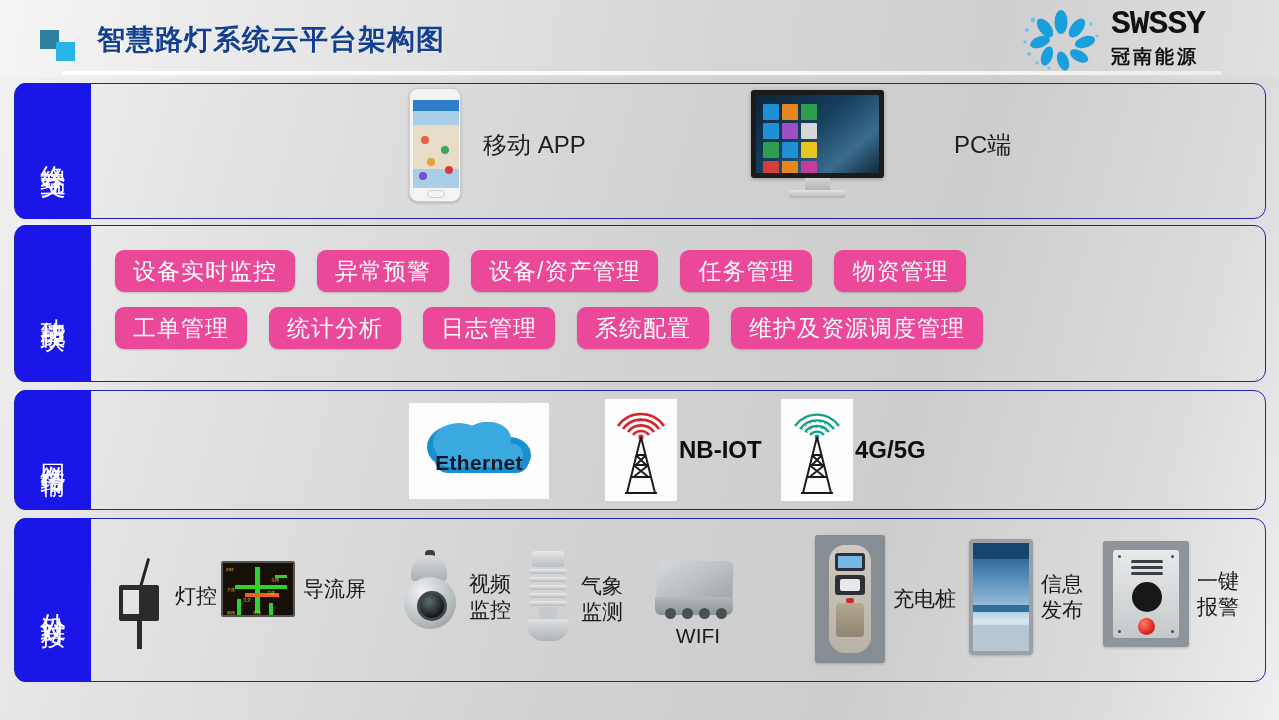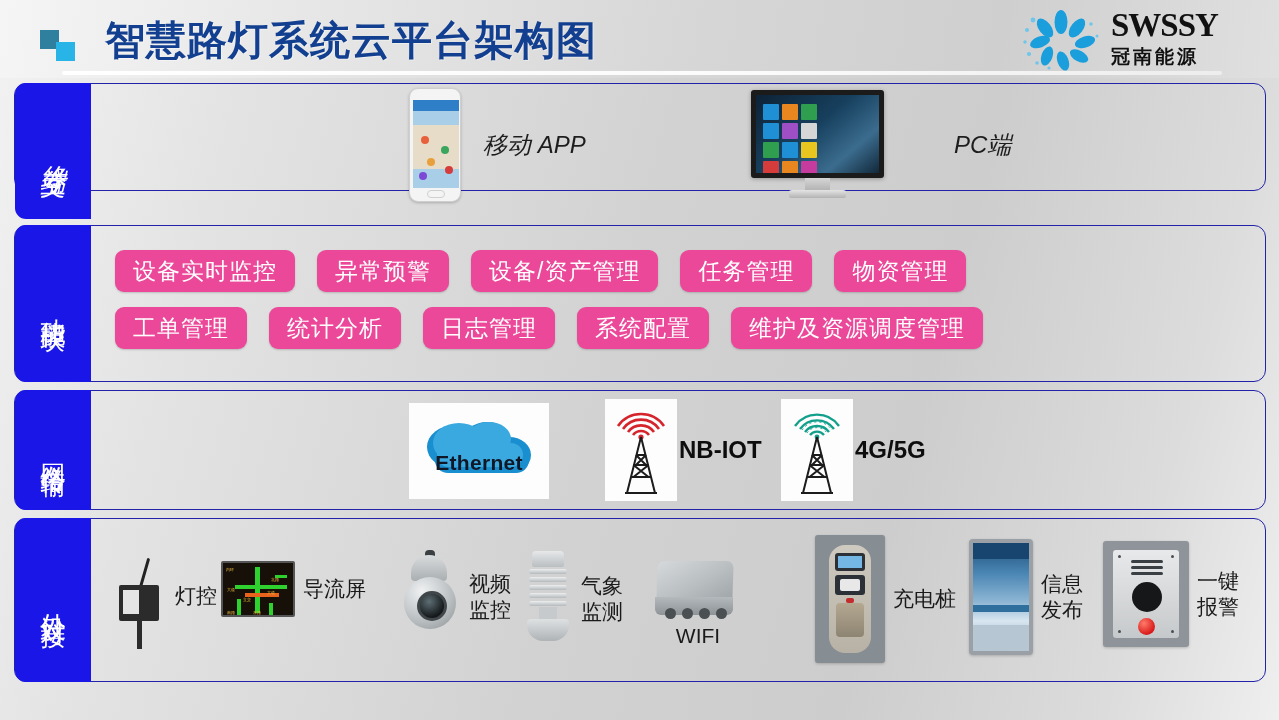--- a/index.html
+++ b/index.html
@@ -20,51 +20,51 @@
   }
   .hdr-sq1 {
     position: absolute; left: 40px; top: 30px; width: 19px; height: 19px;
     background: #2f7f9e;
   }
   .hdr-sq2 {
     position: absolute; left: 56px; top: 42px; width: 19px; height: 19px;
     background: #29b4e8;
   }
   .title {
-    position: absolute; left: 105px; top: 12px;
-    font-size: 40px; font-weight: bold; color: #123f8f;
+    position: absolute; left: 97px; top: 12px;
+    font-size: 28px; font-weight: bold; color: #123f8f;
     letter-spacing: 1px; line-height: 56px;
     text-shadow: 1px 1px 0 rgba(255,255,255,.4);
   }
   .logo {
     position: absolute; right: 14px; top: 6px; width: 250px; height: 68px;
   }
   .logo-mark { position: absolute; left: 0; top: 2px; width: 92px; height: 64px; }
   .logo-text { position: absolute; left: 96px; top: 2px; }
   .logo-word {
     font-size: 33px; font-weight: bold; color: #111; letter-spacing: -1px;
-    font-family: Liberation Serif, serif; line-height: 34px;
+    font-family: Liberation Mono, monospace; line-height: 34px;
   }
   .logo-sub {
     font-size: 19px; font-weight: bold; color: #111; letter-spacing: 3px;
     line-height: 26px; margin-top: 2px;
   }
   .hdr-rule {
     position: absolute; left: 62px; top: 71px; width: 1160px; height: 4px;
     background: linear-gradient(90deg, #ffffff 0%, #fbfbfb 60%, #ededed 100%);
     border-radius: 2px;
   }
 
   
   .section {
     position: absolute; left: 14px; width: 1252px;
     border: 1.6px solid #2323a8; border-radius: 12px;
     background: transparent;
   }
-  #sec-terminal { top: 83px;  height: 108px; font-style: italic; }
+  #sec-terminal { top: 83px;  height: 136px; }
   #sec-function { top: 225px; height: 157px; }
   #sec-network  { top: 390px; height: 120px; }
   #sec-device   { top: 518px; height: 164px; }
 
   .tab {
     position: absolute; left: 0px; top: -1px;
     width: 76px; background: #1a16e8;
     border-radius: 11px 0 0 11px;
     color: #ffffff; font-size: 25px; font-weight: 500;
     writing-mode: vertical-rl; text-orientation: upright;

